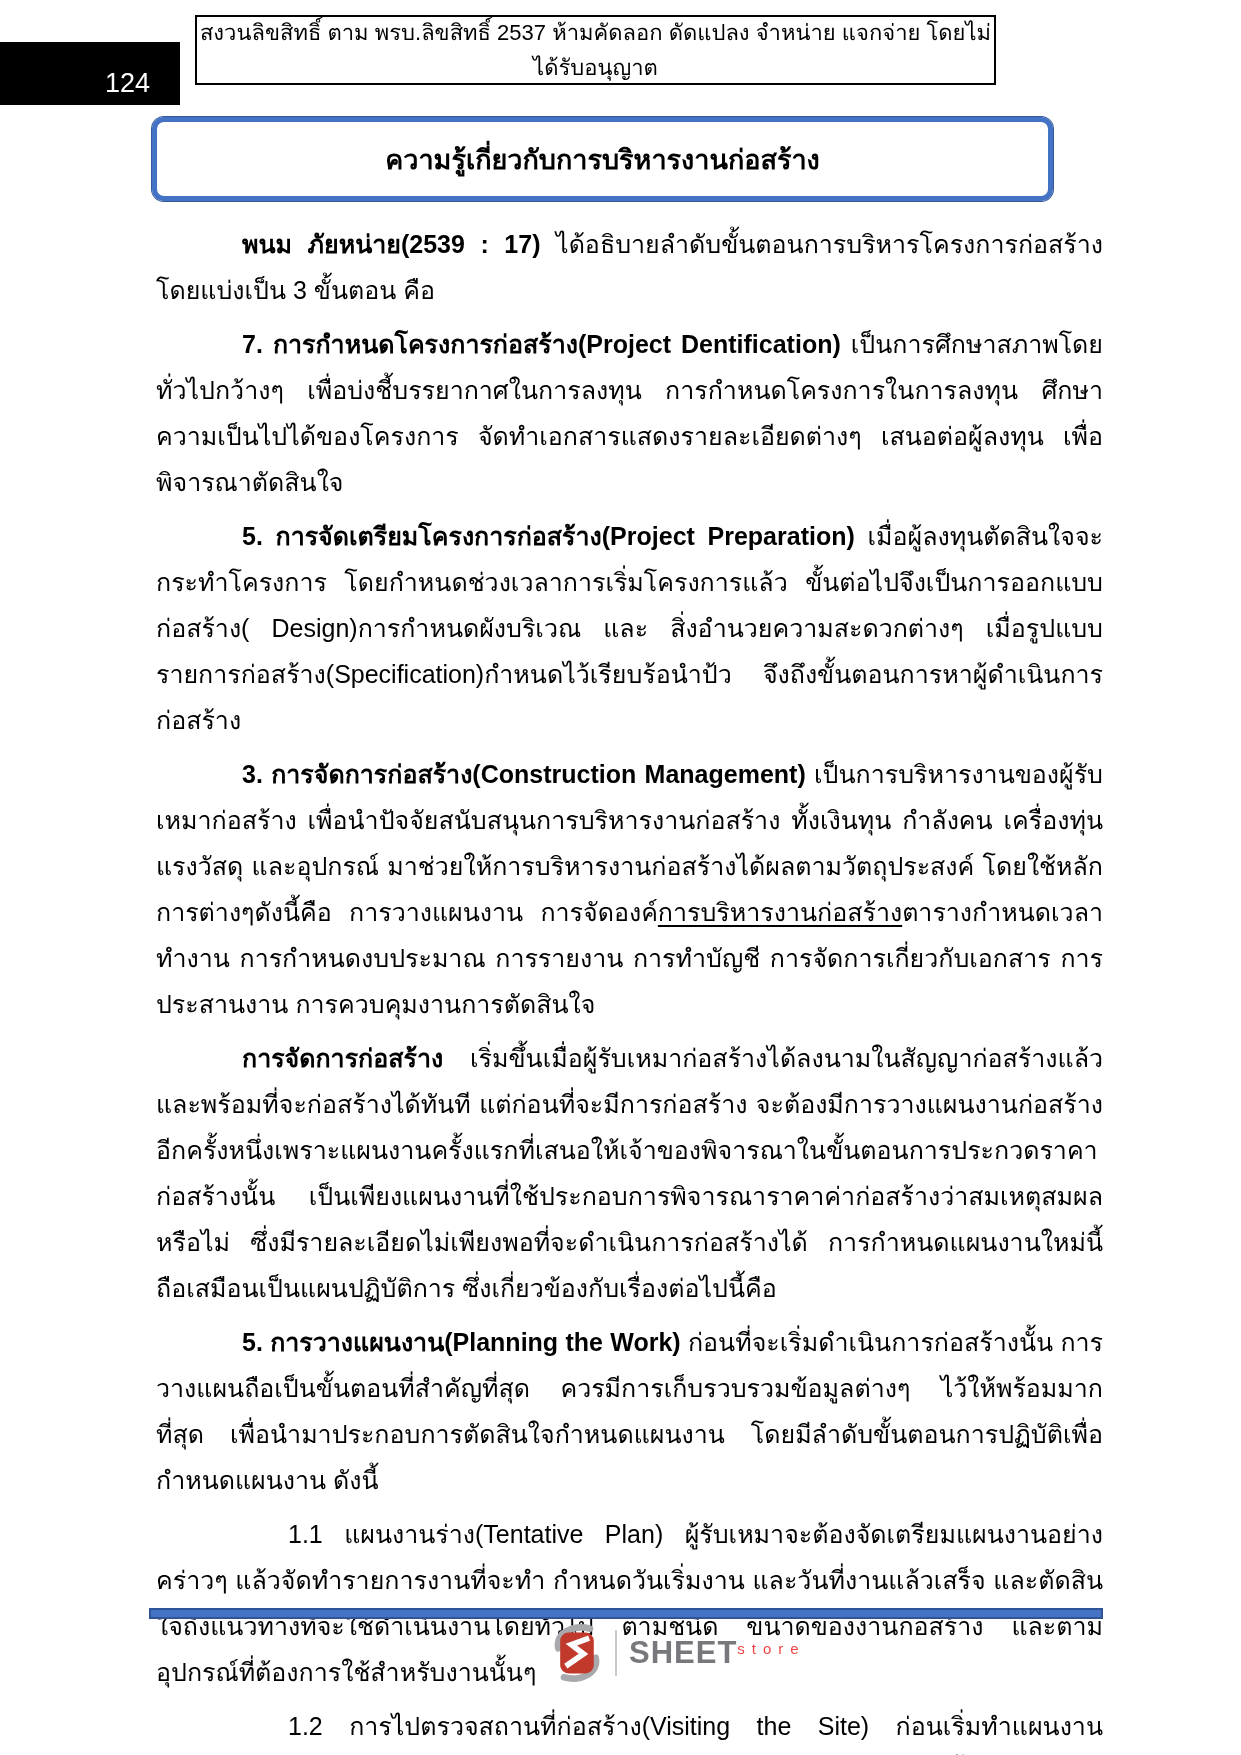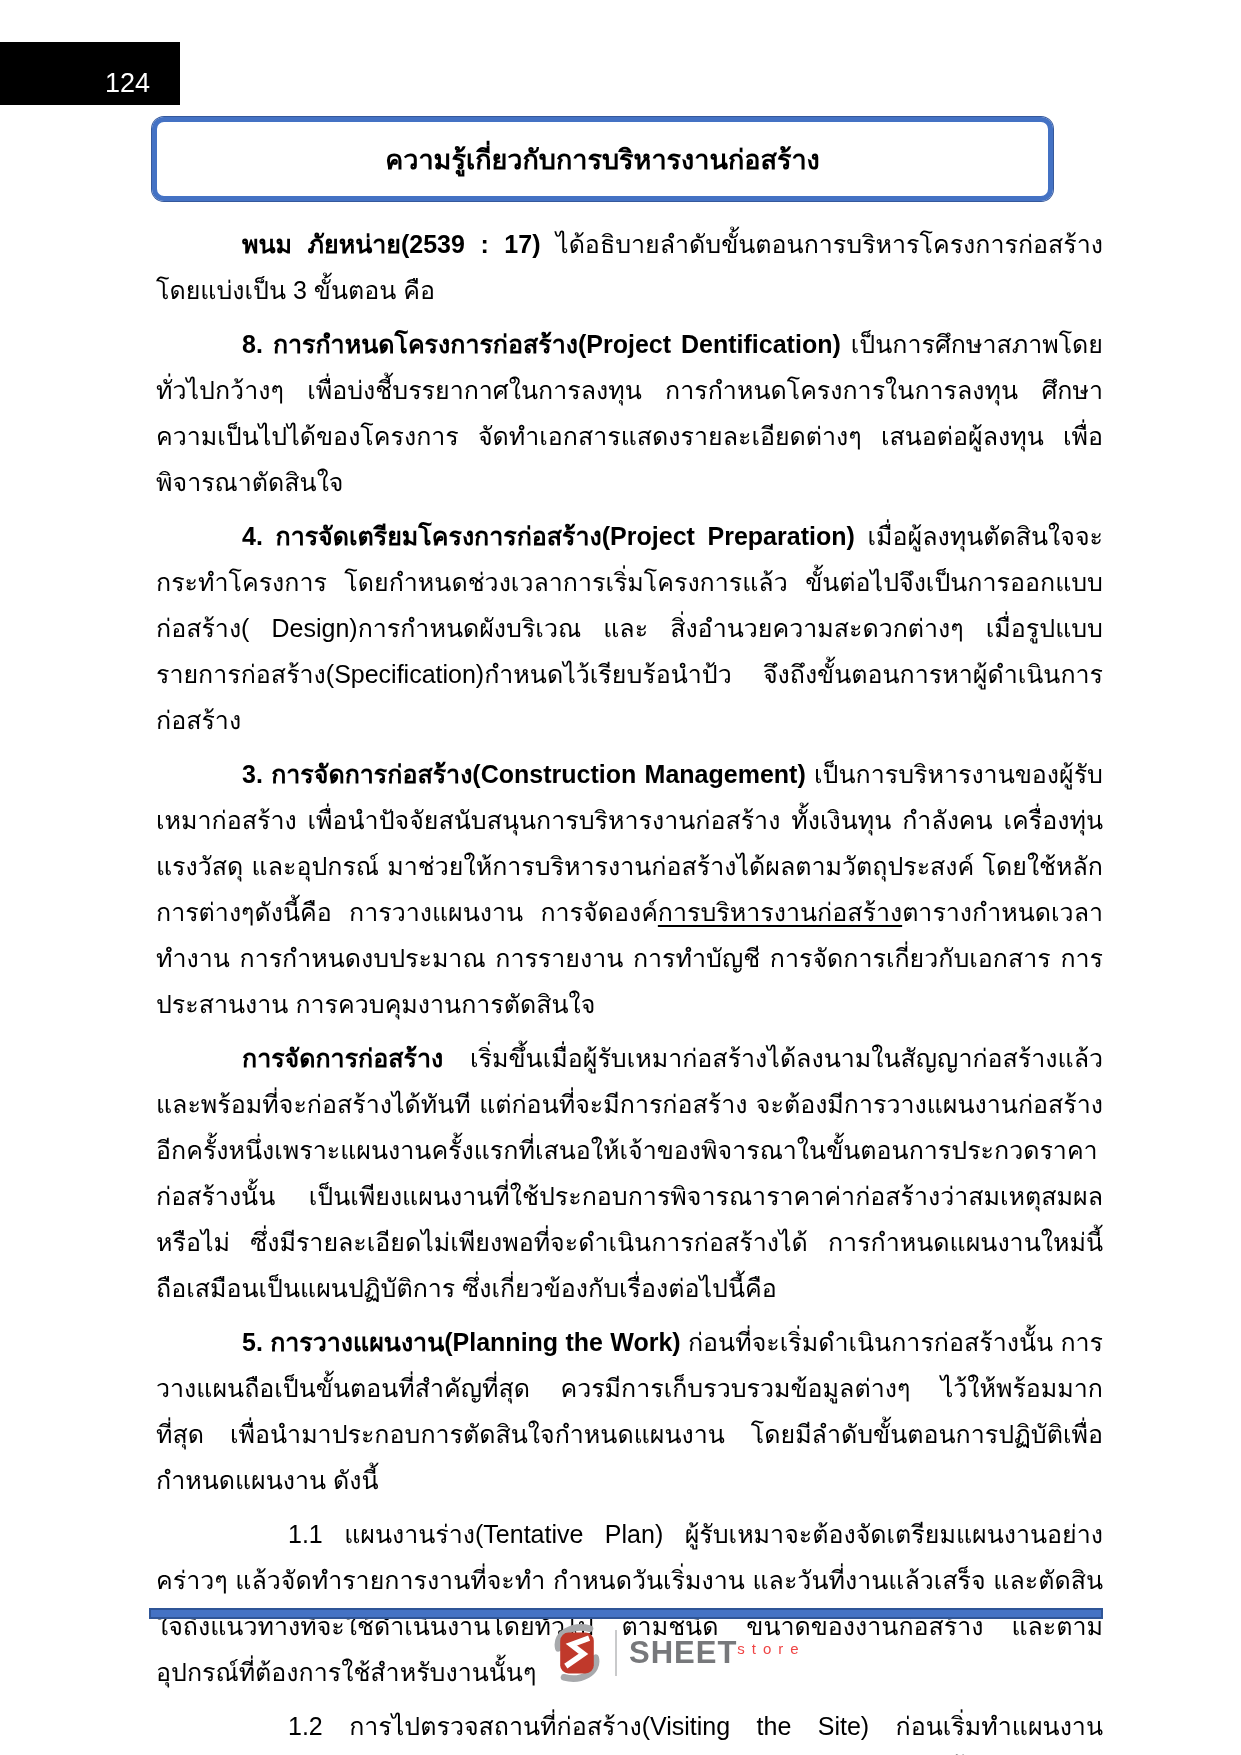--- a/index.html
+++ b/index.html
@@ -100,31 +100,34 @@
 </style>
 </head>
 <body>
 
 <div class="page">
 
   <div class="pagenum-box">
     <span>124</span>
   </div>
 
+  <div class="copyright-box">
+    <span>สงวนลิขสิทธิ์ ตาม พรบ.ลิขสิทธิ์ 2537 ห้ามคัดลอก ดัดแปลง จำหน่าย แจกจ่าย โดยไม่ได้รับอนุญาต</span>
+  </div>
 
   <div class="title-box">
     <span>ความรู้เกี่ยวกับการบริหารงานก่อสร้าง</span>
   </div>
 
   <div class="body-text">
     <p class="p"><span class="b">พนม ภัยหน่าย(2539 : 17) </span><span>ได้อธิบายลำดับขั้นตอนการบริหารโครงการก่อสร้าง โดยแบ่งเป็น 3 ขั้นตอน คือ</span></p>
 
-    <p class="p"><span class="b">8. การกำหนดโครงการก่อสร้าง(Project Dentification) </span><span>เป็นการศึกษาสภาพโดยทั่วไปกว้างๆ เพื่อบ่งชี้บรรยากาศในการลงทุน การกำหนดโครงการในการลงทุน ศึกษาความเป็นไปได้ของโครงการ จัดทำเอกสารแสดงรายละเอียดต่างๆ เสนอต่อผู้ลงทุน เพื่อพิจารณาตัดสินใจ</span></p>
+    <p class="p"><span class="b">7. การกำหนดโครงการก่อสร้าง(Project Dentification) </span><span>เป็นการศึกษาสภาพโดยทั่วไปกว้างๆ เพื่อบ่งชี้บรรยากาศในการลงทุน การกำหนดโครงการในการลงทุน ศึกษาความเป็นไปได้ของโครงการ จัดทำเอกสารแสดงรายละเอียดต่างๆ เสนอต่อผู้ลงทุน เพื่อพิจารณาตัดสินใจ</span></p>
 
-    <p class="p"><span class="b">4. การจัดเตรียมโครงการก่อสร้าง(Project Preparation) </span><span>เมื่อผู้ลงทุนตัดสินใจจะกระทำโครงการ โดยกำหนดช่วงเวลาการเริ่มโครงการแล้ว ขั้นต่อไปจึงเป็นการออกแบบก่อสร้าง( Design)การกำหนดผังบริเวณ และ สิ่งอำนวยความสะดวกต่างๆ เมื่อรูปแบบรายการก่อสร้าง(Specification)กำหนดไว้เรียบร้อนำป้ว จึงถึงขั้นตอนการหาผู้ดำเนินการก่อสร้าง</span></p>
+    <p class="p"><span class="b">5. การจัดเตรียมโครงการก่อสร้าง(Project Preparation) </span><span>เมื่อผู้ลงทุนตัดสินใจจะกระทำโครงการ โดยกำหนดช่วงเวลาการเริ่มโครงการแล้ว ขั้นต่อไปจึงเป็นการออกแบบก่อสร้าง( Design)การกำหนดผังบริเวณ และ สิ่งอำนวยความสะดวกต่างๆ เมื่อรูปแบบรายการก่อสร้าง(Specification)กำหนดไว้เรียบร้อนำป้ว จึงถึงขั้นตอนการหาผู้ดำเนินการก่อสร้าง</span></p>
 
     <p class="p"><span class="b">3. การจัดการก่อสร้าง(Construction Management) </span><span>เป็นการบริหารงานของผู้รับเหมาก่อสร้าง เพื่อนำปัจจัยสนับสนุนการบริหารงานก่อสร้าง ทั้งเงินทุน กำลังคน เครื่องทุ่นแรงวัสดุ และอุปกรณ์ มาช่วยให้การบริหารงานก่อสร้างได้ผลตามวัตถุประสงค์ โดยใช้หลักการต่างๆดังนี้คือ การวางแผนงาน การจัดองค์</span><span class="u">การบริหารงานก่อสร้าง</span><span>ตารางกำหนดเวลาทำงาน การกำหนดงบประมาณ การรายงาน การทำบัญชี การจัดการเกี่ยวกับเอกสาร การประสานงาน การควบคุมงานการตัดสินใจ</span></p>
 
     <p class="p"><span class="b">การจัดการก่อสร้าง </span><span>เริ่มขึ้นเมื่อผู้รับเหมาก่อสร้างได้ลงนามในสัญญาก่อสร้างแล้ว และพร้อมที่จะก่อสร้างได้ทันที แต่ก่อนที่จะมีการก่อสร้าง จะต้องมีการวางแผนงานก่อสร้างอีกครั้งหนึ่งเพราะแผนงานครั้งแรกที่เสนอให้เจ้าของพิจารณาในขั้นตอนการประกวดราคาก่อสร้างนั้น เป็นเพียงแผนงานที่ใช้ประกอบการพิจารณาราคาค่าก่อสร้างว่าสมเหตุสมผลหรือไม่ ซึ่งมีรายละเอียดไม่เพียงพอที่จะดำเนินการก่อสร้างได้ การกำหนดแผนงานใหม่นี้ถือเสมือนเป็นแผนปฏิบัติการ ซึ่งเกี่ยวข้องกับเรื่องต่อไปนี้คือ</span></p>
 
     <p class="p"><span class="b">5. การวางแผนงาน(Planning the Work) </span><span>ก่อนที่จะเริ่มดำเนินการก่อสร้างนั้น การวางแผนถือเป็นขั้นตอนที่สำคัญที่สุด ควรมีการเก็บรวบรวมข้อมูลต่างๆ ไว้ให้พร้อมมากที่สุด เพื่อนำมาประกอบการตัดสินใจกำหนดแผนงาน โดยมีลำดับขั้นตอนการปฏิบัติเพื่อกำหนดแผนงาน ดังนี้</span></p>
 
     <p class="p deep"><span>1.1 แผนงานร่าง(Tentative Plan) ผู้รับเหมาจะต้องจัดเตรียมแผนงานอย่างคร่าวๆ แล้วจัดทำรายการงานที่จะทำ กำหนดวันเริ่มงาน และวันที่งานแล้วเสร็จ และตัดสินใจถึงแนวทางที่จะใช้ดำเนินงานโดยทั่วไป ตามชนิด ขนาดของงานก่อสร้าง และตามอุปกรณ์ที่ต้องการใช้สำหรับงานนั้นๆ</span></p>
 
     <p class="p deep"><span>1.2 การไปตรวจสถานที่ก่อสร้าง(Visiting the Site) ก่อนเริ่มทำแผนงานละเอียด จะต้องไปตรวจสถานที่ทำงานก่อสร้าง โดยไปรวมกลุ่มกันทุกฝ่าย ทั้งผู้รับเหมา ผู้ควบคุมงาน หัวหน้างานก่อสร้าง เพื่อปรึกษาเกี่ยวกับรายละเอียดในงานก่อสร้าง</span></p>

